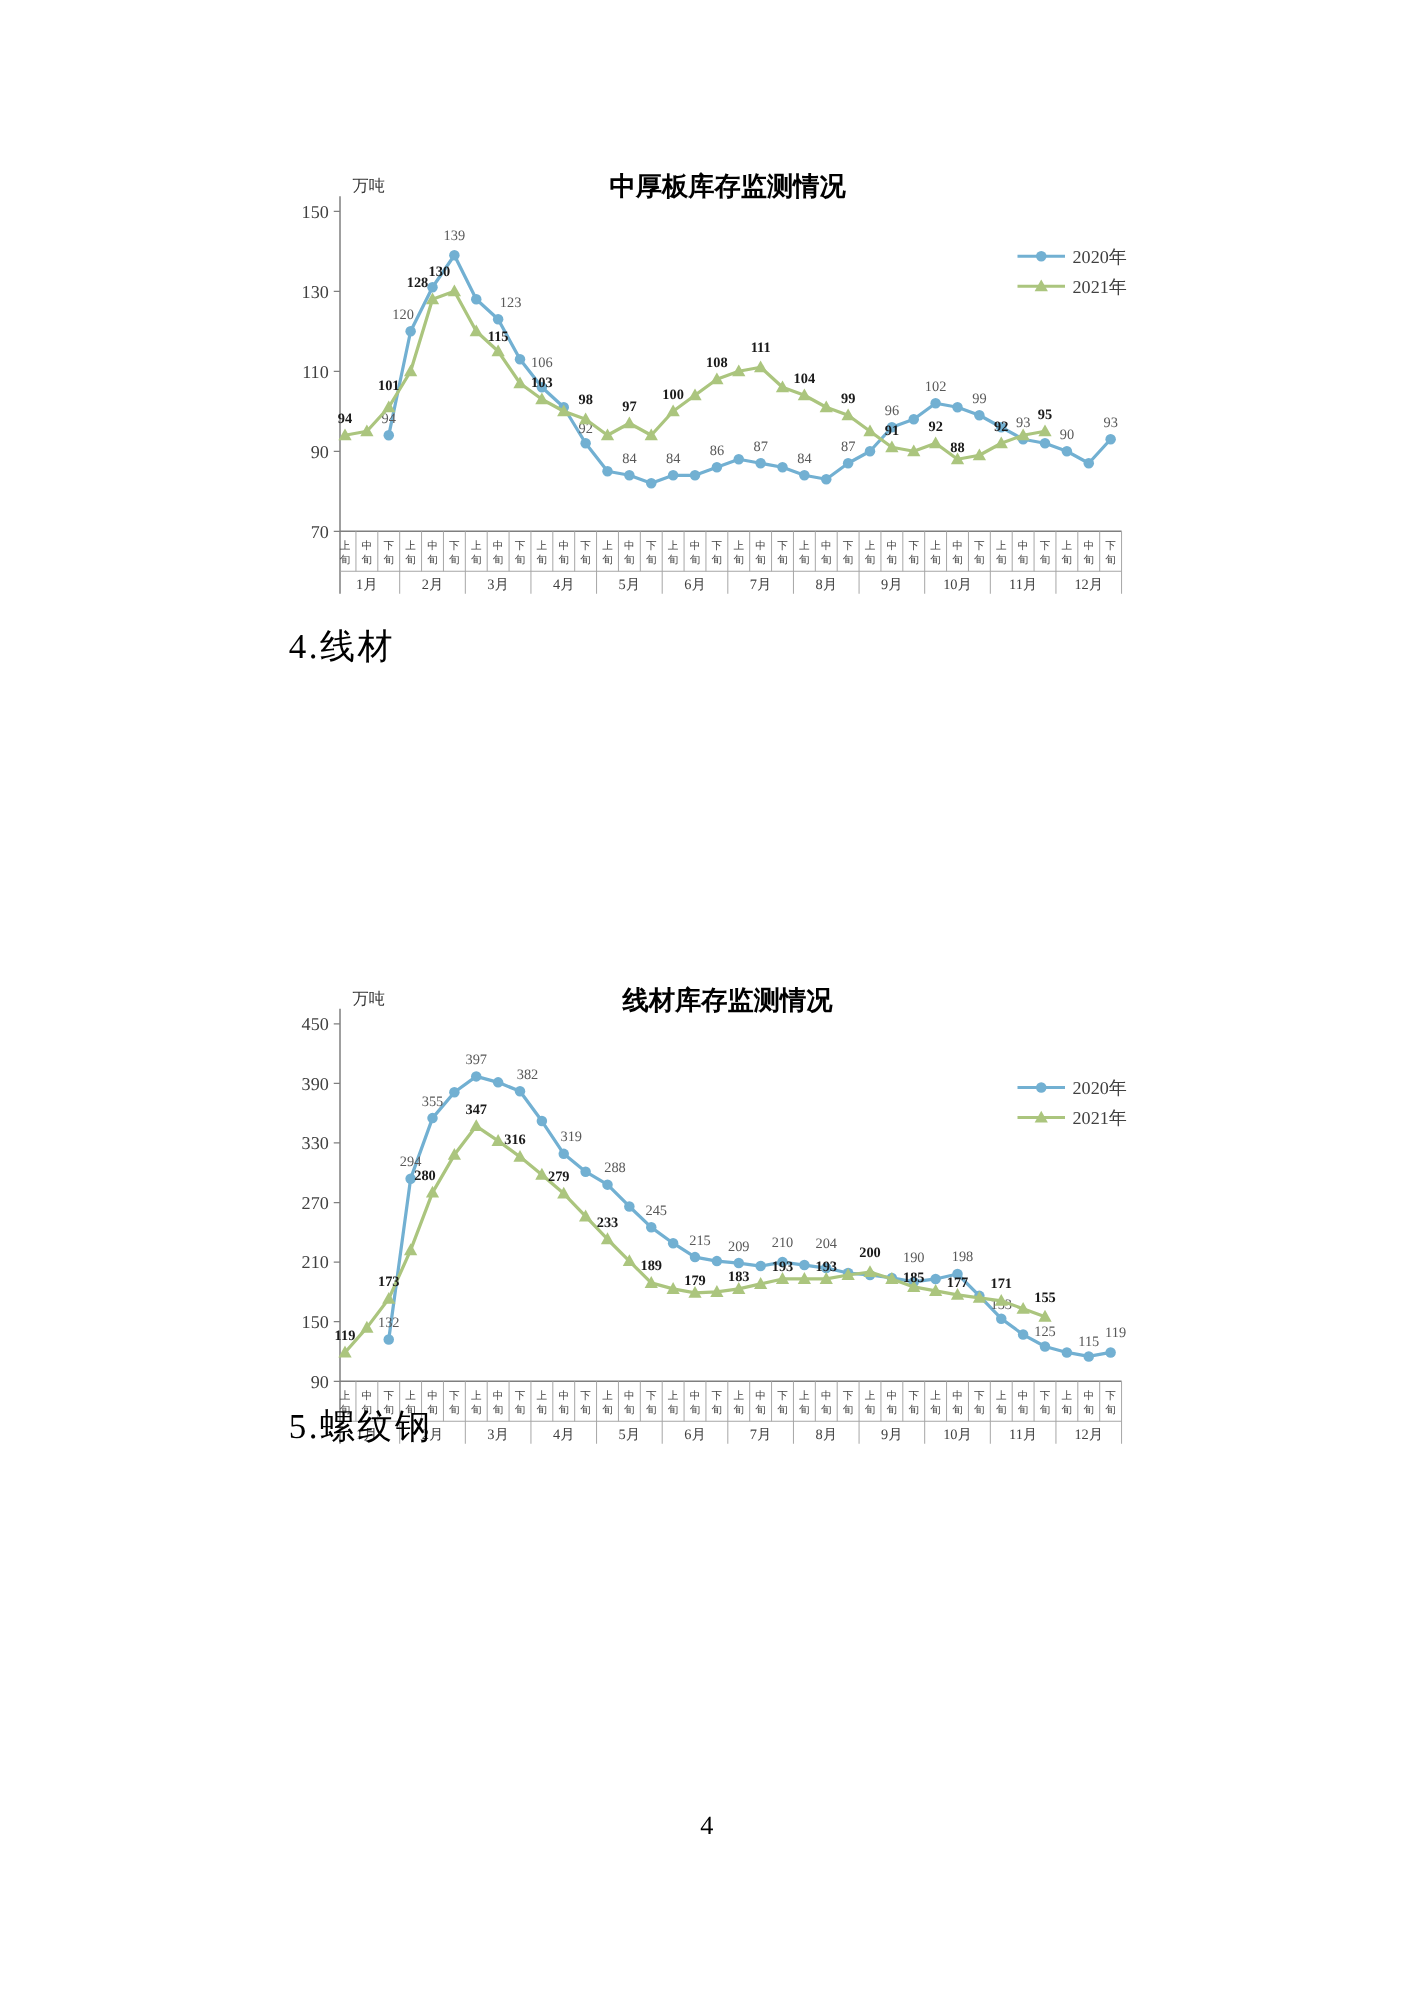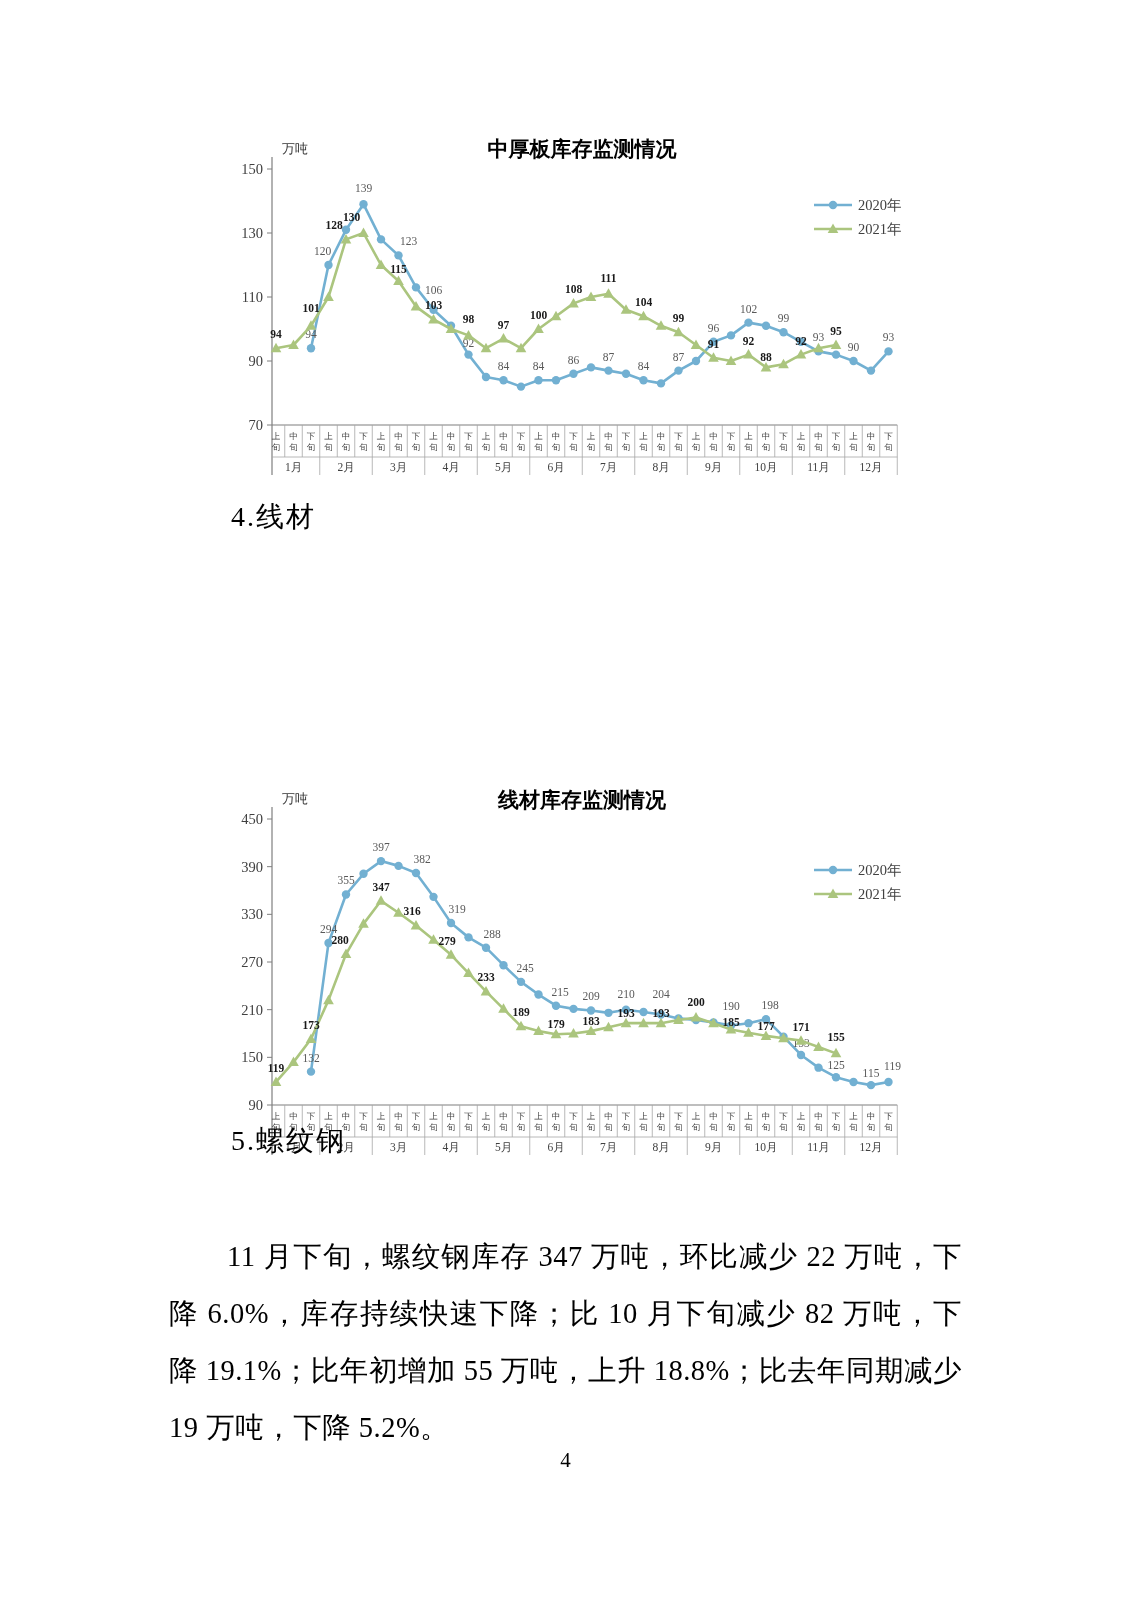--- a/index.html
+++ b/index.html
@@ -544,17 +544,16 @@
           <circle cx="603" cy="82" r="4.2" fill="#72b0d2"></circle>
           <text x="628" y="87" font-size="14.5" fill="#404040">2020年</text>
           <line x1="584" y1="106" x2="622" y2="106" stroke="#abc57e" stroke-width="2.4"></line>
           <path d="M 603 100.5 L 608.3 110 L 597.7 110 Z" fill="#abc57e"></path>
           <text x="628" y="111" font-size="14.5" fill="#404040">2021年</text>
         </g>
       </svg>
   </div>
 
   <h2 class="sec-heading" style="top:1122px;">5.螺纹钢</h2>
-  <p class="para" style="top:1228px;">11 月下旬，螺纹钢库存 347 万吨，环比减少 22 万吨，下降 6.0%，库存持续快速下降；比 10 月下旬减少 82 万吨，下降 19.1%；比年初增加 55 万吨，上升 18.8%；比去年同期减少 19 万吨，下降 5.2%。</p>
 
   <div class="page-num">4</div>
 
 </div>
 
 </body></html>

